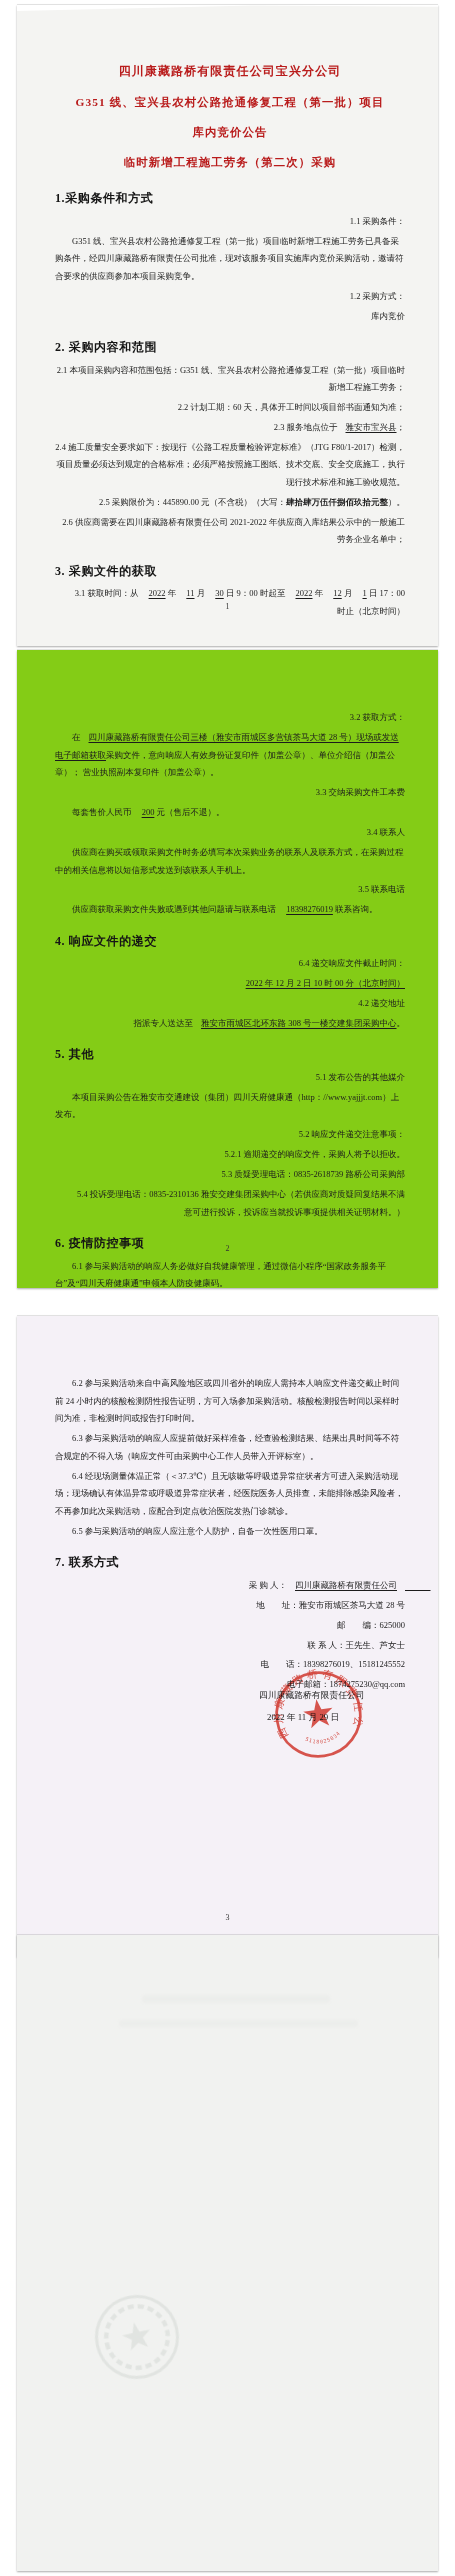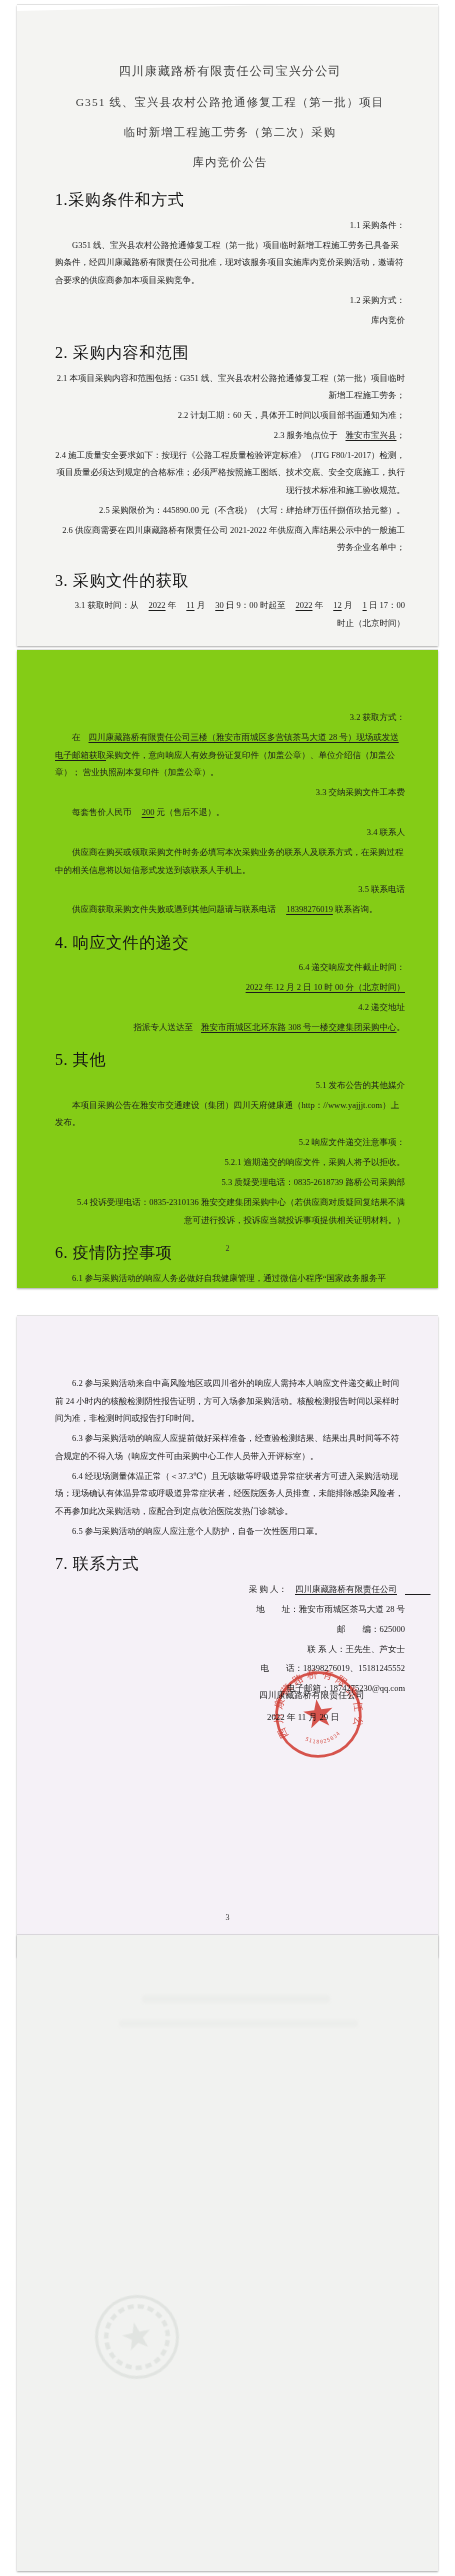--- a/index.html
+++ b/index.html
@@ -19,32 +19,32 @@
   #page-2{top:650px;height:638px;background:#84cc16;}
   #page-3{top:1316px;height:641px;background:#f5f1f7;}
   #page-4{top:1935px;height:636px;background:#f1f2f0;}
   .scan-edge{
     position:absolute;top:0;left:0;right:0;height:7.4px;background:#ffffff;
     clip-path:polygon(0 0,100% 0,100% 30%,56% 12%,0 88%);
   }
   .content{padding:0 33px 0 38px;position:relative;}
   .doc-title{
     text-align:center;font-size:11.4px;letter-spacing:1.1px;margin:0 0 15px 0;
-    font-weight:400;color:#404040;
+    font-weight:700;color:#b91c1c;
   }
   .doc-title.first{margin-top:58px;font-size:12px;}
   .h2{
-    font-size:16px;font-weight:400;letter-spacing:0.6px;
+    font-size:12px;font-weight:700;letter-spacing:0.6px;
     margin:13.7px 0 5.7px 0;color:#151515;
   }
   .item{font-size:8.5px;line-height:17.6px;margin:2.3px 0;text-align:right;}
   .indent{text-indent:2em;}
   .para{font-size:8.5px;line-height:17.6px;margin:2.3px 0;text-indent:2em;}
   .u{text-decoration:underline;text-underline-offset:2.3px;text-decoration-thickness:0.6px;padding-left:8px;}
-  .b{font-weight:400;}
+  .b{font-weight:700;}
   .page-no{
     position:absolute;left:0;right:0;text-align:center;
     font-size:8px;color:#333;bottom:35px;
   }
   .sig{position:absolute;left:242px;top:369px;font-size:8.8px;line-height:21.6px;z-index:2;}
   .sig-date{margin-left:8px;}
   .stamp{
     position:absolute;left:256px;top:353px;width:91px;height:91px;
     mix-blend-mode:multiply;opacity:.92;transform:rotate(-8deg);z-index:3;
   }
@@ -57,22 +57,22 @@
   }
 </style>
 </head>
 <body>
 
 <div class="page" id="page-1">
   <div class="scan-edge"></div>
   <div class="content">
     <p class="doc-title first">四川康藏路桥有限责任公司宝兴分公司</p>
     <p class="doc-title">G351 线、宝兴县农村公路抢通修复工程（第一批）项目</p>
+    <p class="doc-title">库内竞价公告</p>
     <p class="doc-title">临时新增工程施工劳务（第二次）采购</p>
-    <p class="doc-title">库内竞价公告</p>
 
     <p class="h2" style="margin-top:20.5px;">1.采购条件和方式</p>
     <p class="item">1.1 采购条件：</p>
     <p class="para">G351 线、宝兴县农村公路抢通修复工程（第一批）项目临时新增工程施工劳务已具备采购条件，经四川康藏路桥有限责任公司批准，现对该服务项目实施库内竞价采购活动，邀请符合要求的供应商参加本项目采购竞争。</p>
     <p class="item">1.2 采购方式：</p>
     <p class="item indent">库内竞价</p>
 
     <p class="h2">2. 采购内容和范围</p>
     <p class="item">2.1 本项目采购内容和范围包括：G351 线、宝兴县农村公路抢通修复工程（第一批）项目临时新增工程施工劳务；</p>
     <p class="item">2.2 计划工期：60 天，具体开工时间以项目部书面通知为准；</p>

